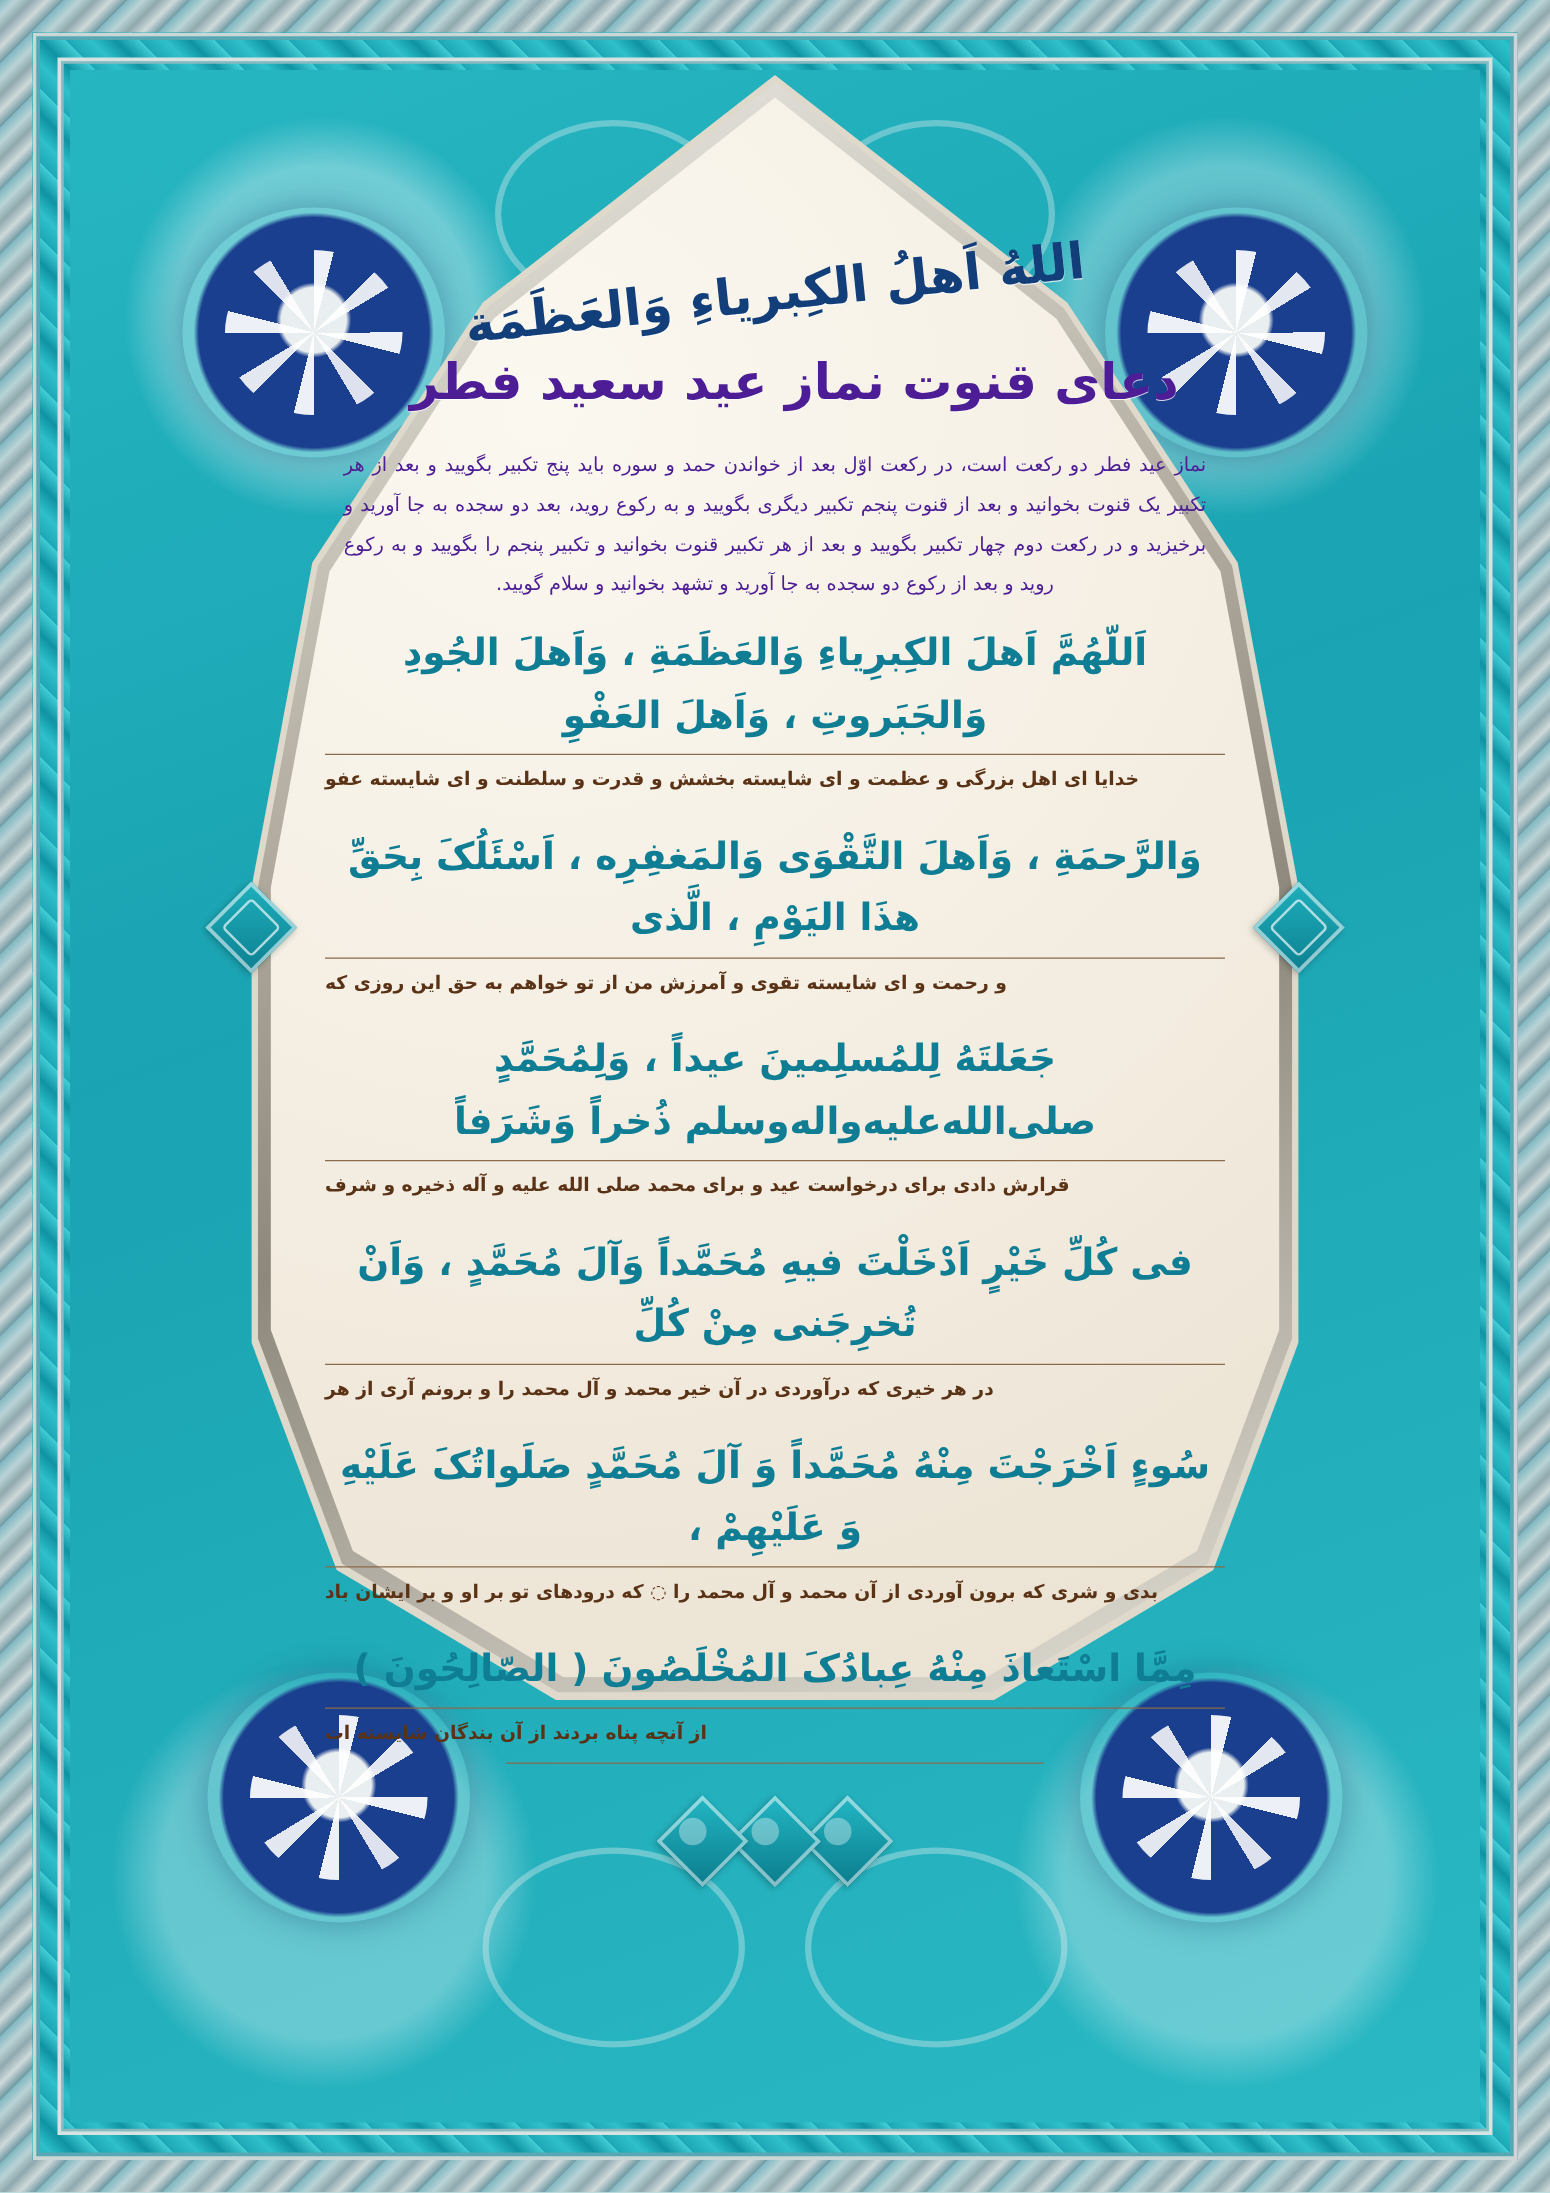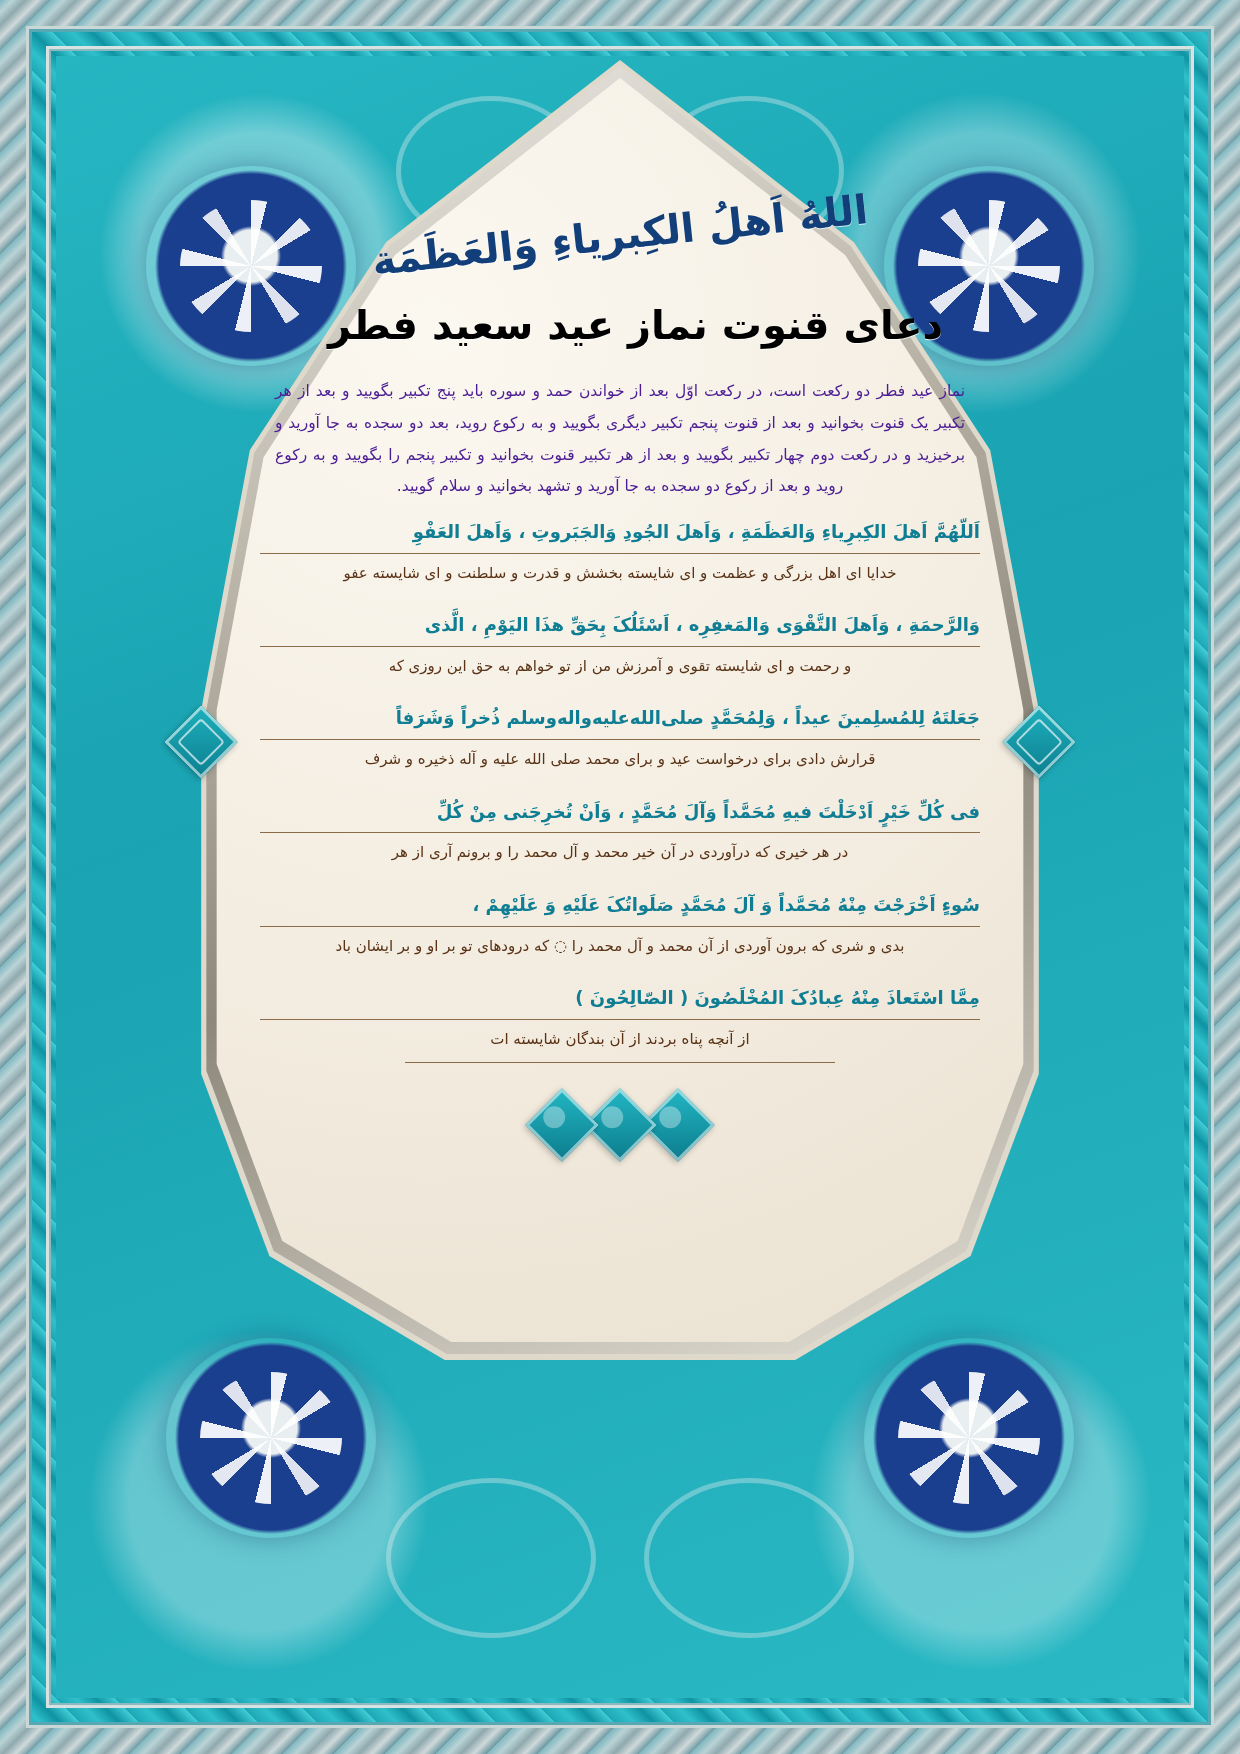--- a/index.html
+++ b/index.html
@@ -136,24 +136,24 @@
     font-size: 40px;
     font-weight: bold;
     letter-spacing: 1px;
     transform: rotate(-6deg);
     margin: 55px auto 18px;
     width: 560px;
     line-height: 1.5;
     text-shadow: 0 1px 0 rgba(255,255,255,.7);
   }
   .main-title {
-    color: #000000;
+    color: #4c1d95;
     font-size: 40px;
     font-weight: bold;
-    margin: 37px auto 6px;
+    margin: 18px auto 6px;
     text-shadow: 0 1px 0 rgba(255,255,255,.8);
     padding-left: 31px;
   }
   .intro {
     width: 690px;
     margin: 28px auto 6px;
     color: #4c1d95;
     font-size: 15.5px;
     line-height: 2.05;
     text-align: justify;
@@ -163,37 +163,37 @@
   .verse-block {
     width: 720px;
     margin: 0 auto;
     direction: rtl;
   }
   .verse {
     margin-top: 14px;
   }
   .arabic {
     color: #0f7d93;
-    font-size: 18px;
+    font-size: 30px;
     font-weight: bold;
     line-height: 1.65;
     padding-bottom: 6px;
     border-bottom: 1.5px solid #8a6b4a;
-    text-align: right;
+    text-align: center;
     direction: rtl;
   }
   .farsi {
     color: #5a3316;
     font-size: 15px;
     line-height: 1.9;
     padding: 5px 0 9px;
     text-align: left;
     direction: rtl;
   }
-  .farsi.center { text-align: center; }
+  .farsi.center { text-align: left; font-weight: bold; }
   .last-rule {
     border-bottom: 1.5px solid #8a6b4a;
     width: 430px;
     margin: 0 auto;
   }
 
   
   .side-orn {
     position: absolute;
     width: 52px;

